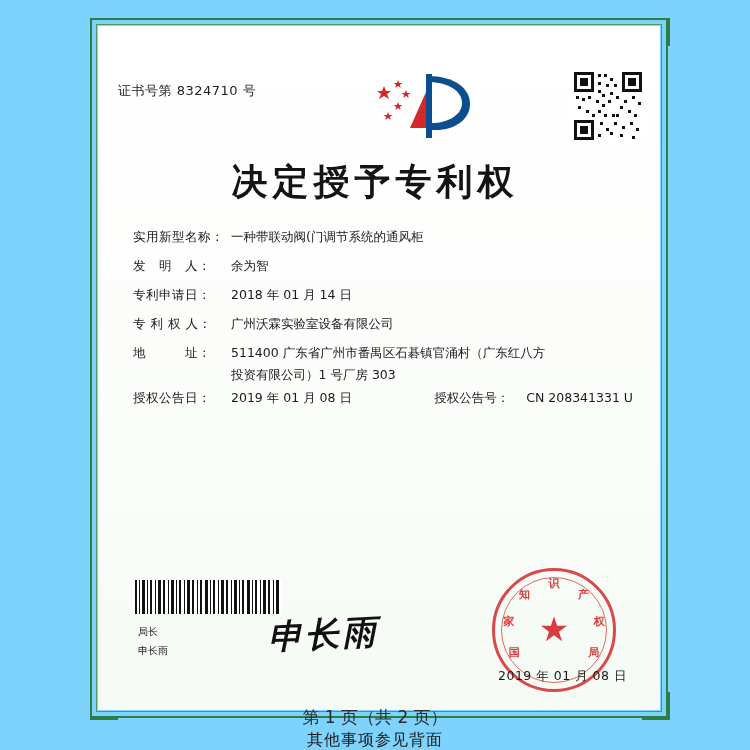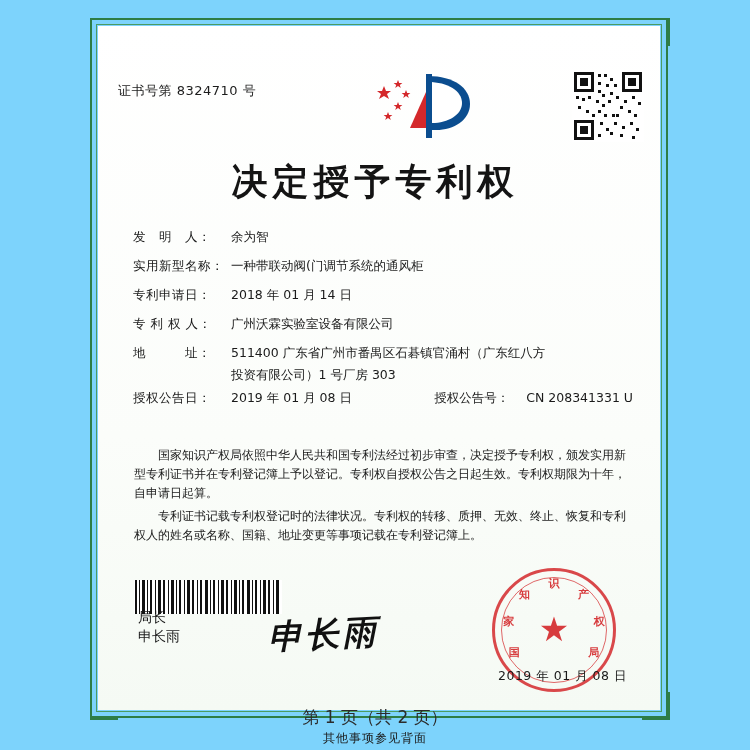--- a/index.html
+++ b/index.html
@@ -159,22 +159,22 @@
     left: 134px;
     top: 580px;
     width: 148px;
     height: 34px;
   }
 
   
   .director {
     position: absolute;
     left: 138px;
-    top: 608px;
-    font-size: 14px;
+    top: 622px;
+    font-size: 10px;
     line-height: 19px;
     color: #1a1a1a;
   }
   .signature {
     position: absolute;
     left: 268px;
     top: 612px;
     font-family: "DejaVu Serif", "Liberation Serif", serif;
     font-size: 34px;
     font-style: italic;
@@ -252,21 +252,21 @@
     text-align: center;
     font-size: 17px;
     color: #2b2b2b;
   }
   .footer-note {
     position: absolute;
     left: 0;
     top: 730px;
     width: 750px;
     text-align: center;
-    font-size: 12px;
+    font-size: 16px;
     color: #1a1a1a;
     letter-spacing: 1px;
   }
 </style>
 </head>
 <body>
 
 <div class="page">
 
   <div class="frame-tint"></div>
@@ -348,26 +348,26 @@
           <rect x="44" y="44" width="3" height="3"></rect>
           <rect x="62" y="44" width="3" height="3"></rect>
       </g>
     </svg>
   </div>
 
   <div class="title">决定授予专利权</div>
 
   <div class="fields">
     <div class="field-row">
+      <span class="field-label">实用新型名称：</span>
+      <span class="field-value">一种带联动阀(门调节系统的通风柜</span>
+    </div>
+    <div class="field-row">
       <span class="field-label">发　明　人：</span>
       <span class="field-value">余为智</span>
-    </div>
-    <div class="field-row">
-      <span class="field-label">实用新型名称：</span>
-      <span class="field-value">一种带联动阀(门调节系统的通风柜</span>
     </div>
     <div class="field-row">
       <span class="field-label">专利申请日：</span>
       <span class="field-value">2018 年 01 月 14 日</span>
     </div>
     <div class="field-row">
       <span class="field-label">专 利 权 人：</span>
       <span class="field-value">广州沃霖实验室设备有限公司</span>
     </div>
     <div class="field-row">
@@ -376,24 +376,20 @@
     </div>
     <div class="addr-cont">投资有限公司）1 号厂房 303</div>
     <div class="field-row two-col">
       <span class="field-label">授权公告日：</span>
       <span class="field-value">2019 年 01 月 08 日</span>
       <span class="second-label">授权公告号：</span>
       <span class="second-value">CN 208341331 U</span>
     </div>
   </div>
 
-  <div class="body-text">
-    <p>国家知识产权局依照中华人民共和国专利法经过初步审查，决定授予专利权，颁发实用新型专利证书并在专利登记簿上予以登记。专利权自授权公告之日起生效。专利权期限为十年，自申请日起算。</p>
-    <p>专利证书记载专利权登记时的法律状况。专利权的转移、质押、无效、终止、恢复和专利权人的姓名或名称、国籍、地址变更等事项记载在专利登记簿上。</p>
-  </div>
 
   <div class="barcode">
     <svg width="148" height="34" viewBox="0 0 148 34" shape-rendering="crispEdges">
       <rect width="148" height="34" fill="#fff"></rect>
       <g fill="#111">
         <rect x="1" y="0" width="2" height="34"></rect>
           <rect x="5" y="0" width="1" height="34"></rect>
         <rect x="8" y="0" width="3" height="34"></rect>
           <rect x="13" y="0" width="1" height="34"></rect>
         <rect x="16" y="0" width="2" height="34"></rect>

